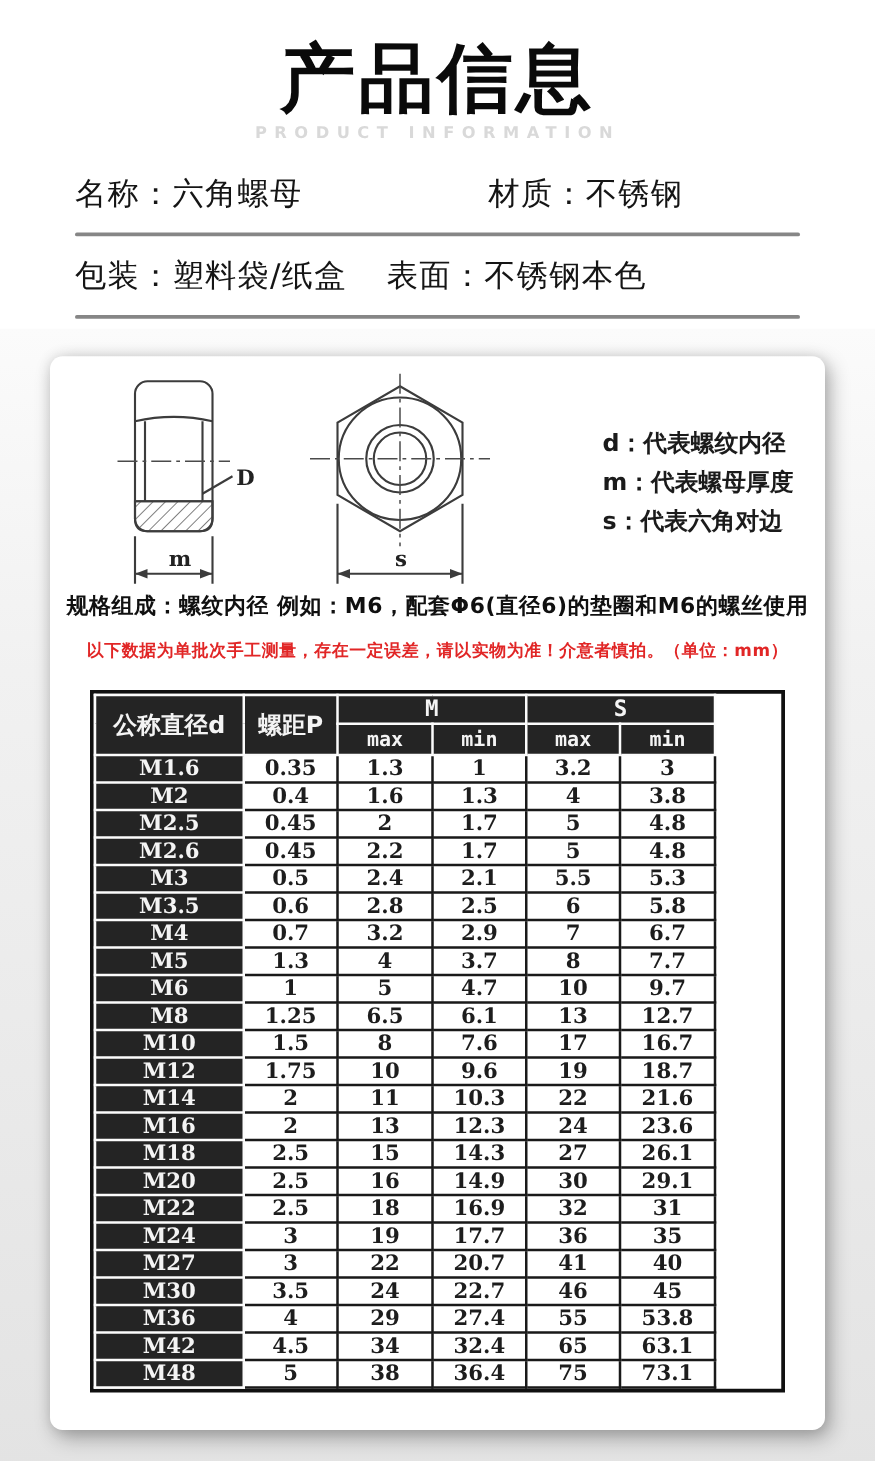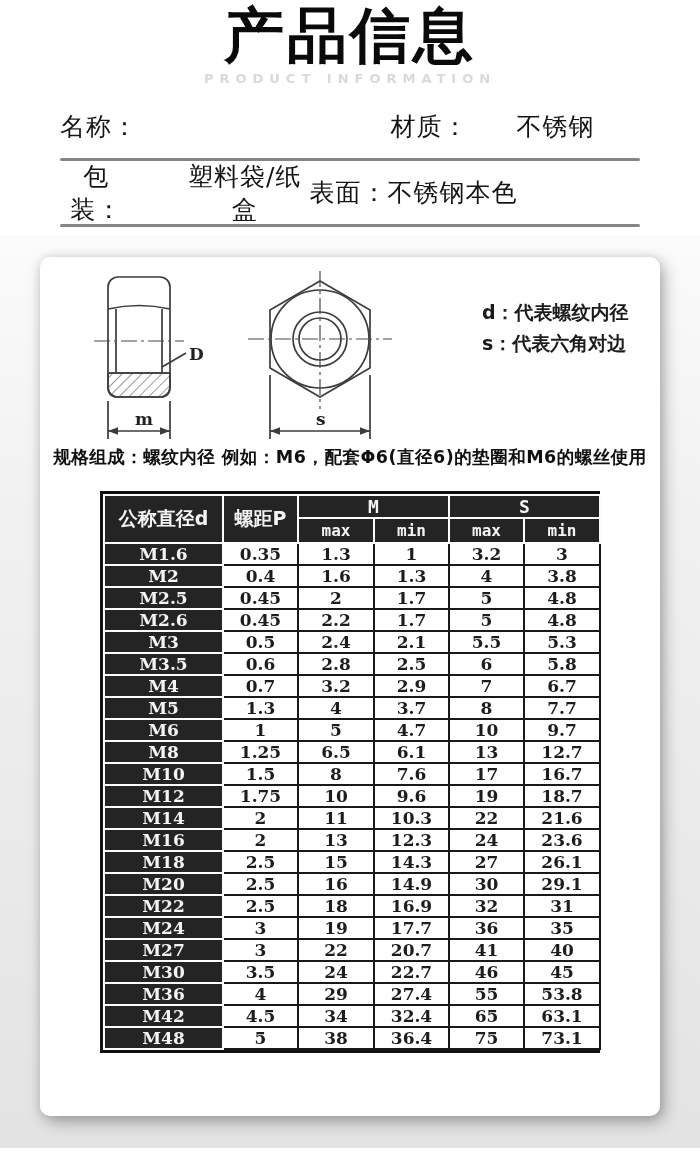--- a/index.html
+++ b/index.html
@@ -3,66 +3,66 @@
 <meta charset="utf-8">
 <style>
   * { margin:0; padding:0; box-sizing:border-box; }
   html,body { width:700px; height:1169px; }
   body {
     font-family:"DejaVu Sans","Liberation Sans",sans-serif;
     background:#ffffff; overflow:hidden; color:#111;
   }
 
   
-  .top-sec { text-align:center; background:#fff; }
+  .top-sec { padding-top:28px; text-align:center; background:#fff; }
   .main-title {
     font-size:60px; font-weight:900; letter-spacing:3px; color:#0a0a0a; line-height:70px;
   }
   .sub-title {
     font-size:13px; font-weight:bold; letter-spacing:6px; color:#d9d9d9; line-height:16px; margin-top:1px;
   }
 
   .info-grid { width:580px; margin:8px auto 0; }
   .info-row { display:flex; align-items:center; height:63px; }
   .info-cell { display:flex; align-items:flex-start; font-size:25px; color:#151515; letter-spacing:1px; }
   .info-cell.left  { width:57%; }
-  .info-cell.right { width:43%;gap:48px; }
+  .info-cell.right { width:43%; }
   .divider { height:3px; background:#868686; border-radius:2px; }
 
   
   .card-zone {
     margin-top:8px; height:913px;
     background:linear-gradient(180deg,#fbfbfb 0%,#f1f1f1 30%,#e3e3e3 100%);
     padding:22px 40px 32px;
   }
   .card {
     background:#ffffff; border-radius:10px; height:859px;
     box-shadow:4px 6px 16px rgba(0,0,0,0.30), 0 0 10px rgba(0,0,0,0.10);
     padding:12px 0 0 0;
   }
 
   .diagram-row { display:flex; align-items:flex-start; }
   .diagram-svg { width:410px; height:175px; margin-left:18px; flex:0 0 auto; }
-  .legend-box { margin-top:28px; margin-left:14px; }
+  .legend-box { margin-top:43px; margin-left:14px; }
   .legend-line {
     font-size:19px; font-weight:bold; color:#1b1b1b; line-height:31px; white-space:nowrap;
   }
 
   .spec-note {
     text-align:center; font-size:17.5px; font-weight:800; color:#101010;
     line-height:26px; margin-top:0; letter-spacing:0.5px;
   }
   .warning-note {
     text-align:center; font-size:13.5px; font-weight:bold; color:#e12626;
     line-height:19px; margin-top:14px; letter-spacing:0.5px;
   }
 
   
   .table-frame {
-    width:500px; margin:21px auto 0; border:3px solid #101010; background:#fff;
+    width:556px; margin:21px auto 0; border:3px solid #101010; background:#fff;
   }
   table.spec { border-collapse:collapse; width:496px; table-layout:fixed; }
   .spec th, .spec td { text-align:center; vertical-align:middle; padding:0; }
   .c-dark {
     background:#242424; color:#f4f4f4; border:2px solid #fcfcfc;
   }
   th.c-dark.cn { font-size:19px; font-weight:bold; font-family:"DejaVu Sans",sans-serif; height:26px; }
   th.c-dark.grp { font-size:18px; font-family:"DejaVu Sans Mono","Liberation Mono",monospace; font-weight:bold; }
   th.c-dark.sub { font-size:16px; font-family:"DejaVu Sans Mono","Liberation Mono",monospace; font-weight:bold; height:25px; }
   td.c-dark.size-col {
@@ -83,20 +83,21 @@
 <body>
 
 <div class="top-sec">
   <div class="main-title">产品信息</div>
   <div class="sub-title">PRODUCT INFORMATION</div>
 
   <div class="info-grid">
     <div class="info-row">
       <div class="info-cell left">
         <span>名称：</span>
+        <span>六角螺母</span>
       </div>
       <div class="info-cell right">
         <span>材质：</span>
         <span>不锈钢</span>
       </div>
     </div>
     <div class="divider"></div>
     <div class="info-row">
       <div class="info-cell right">
         <span>包装：</span>
@@ -155,25 +156,27 @@
           <line class="ln" x1="312" y1="106" x2="312" y2="170"></line>
           <line class="ln" x1="212" y1="162" x2="312" y2="162"></line>
           <polygon class="arrow" points="212,162 222,158.2 222,165.8"></polygon>
           <polygon class="arrow" points="312,162 302,158.2 302,165.8"></polygon>
           <text class="dimtxt" x="258" y="156">s</text>
         </g>
       </svg>
 
       <div class="legend-box">
         <div class="legend-line">d：代表螺纹内径</div>
+        <div class="legend-line">m：代表螺母厚度</div>
         <div class="legend-line">s：代表六角对边</div>
       </div>
     </div>
 
     <div class="spec-note">规格组成：螺纹内径 例如：M6，配套Φ6(直径6)的垫圈和M6的螺丝使用</div>
+    <div class="warning-note">以下数据为单批次手工测量，存在一定误差，请以实物为准！介意者慎拍。（单位：mm）</div>
 
     <div class="table-frame">
       <table class="spec">
         <colgroup>
           <col style="width:119px">
             <col style="width:75px">
             <col style="width:76px">
           <col style="width:75px">
             <col style="width:75px">
             <col style="width:76px">

